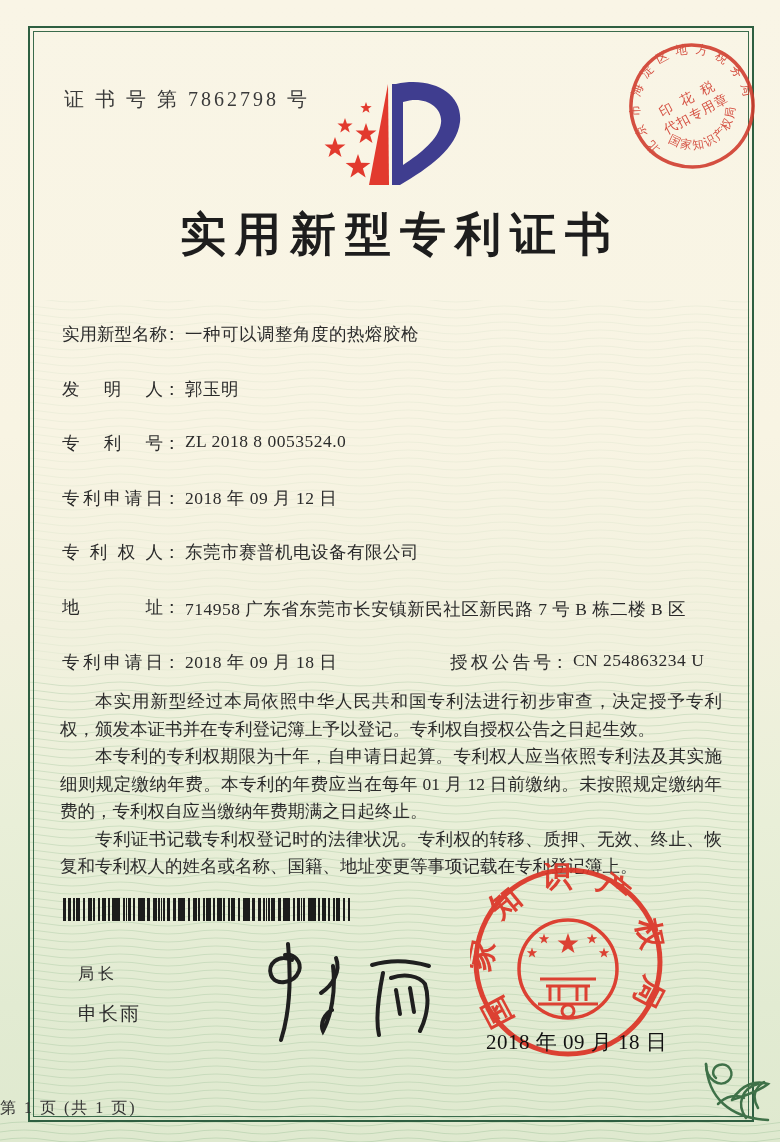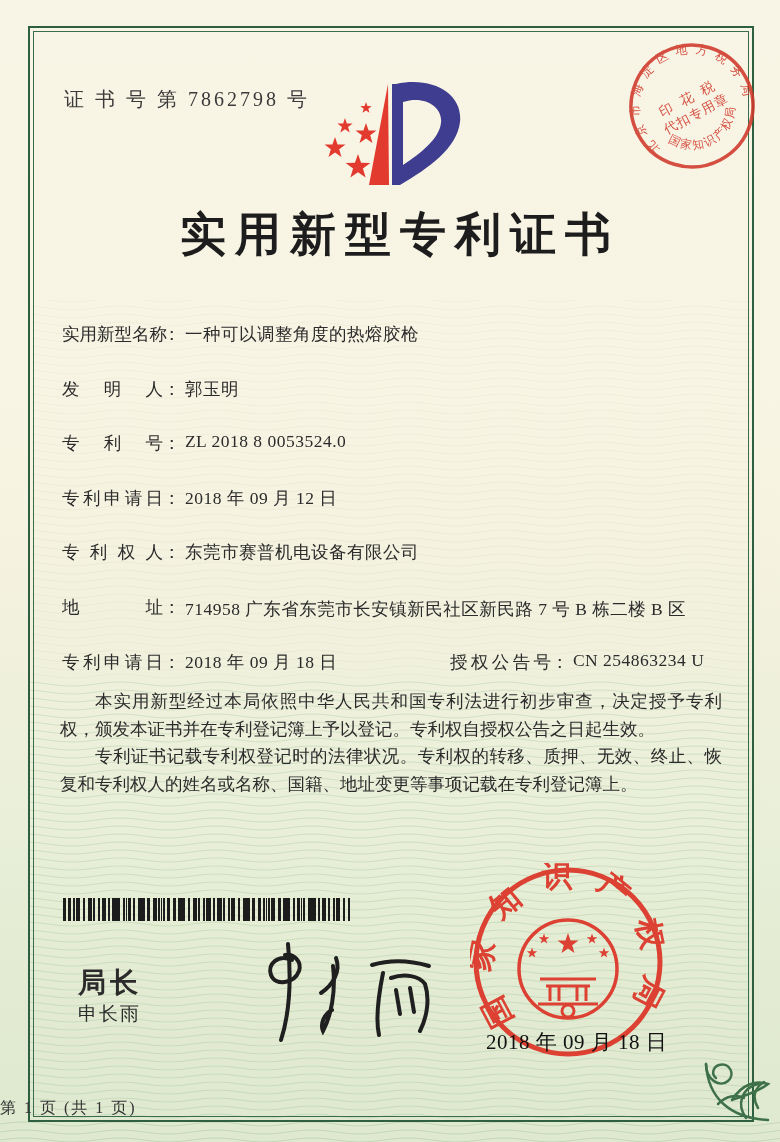--- a/index.html
+++ b/index.html
@@ -46,21 +46,21 @@
     font-size:17.5px;line-height:27.5px;text-align:justify;
   }
   .paras p{margin:0;text-indent:2em;}
   .barcode{
     position:absolute;left:63px;top:898px;width:287px;height:23px;z-index:3;
     background:
       repeating-linear-gradient(90deg,#1c1c1c 0 2px,transparent 2px 5px),
       repeating-linear-gradient(90deg,#1c1c1c 0 1px,transparent 1px 7px),
       repeating-linear-gradient(90deg,#1c1c1c 0 3px,transparent 3px 13px);
   }
-  .director-label{position:absolute;left:78px;top:964px;font-size:28px;letter-spacing:4px;z-index:3;font-weight:bold;}
+  .director-label{position:absolute;left:78px;top:964px;font-size:16px;letter-spacing:4px;z-index:3;}
   .director-name{position:absolute;left:78px;top:1001px;font-size:19px;letter-spacing:2px;z-index:3;}
   .signature{position:absolute;left:232px;top:938px;width:220px;height:108px;z-index:3;}
   .seal{position:absolute;left:470px;top:863px;width:196px;height:198px;z-index:3;opacity:0.93;}
   .seal-date{
     position:absolute;left:486px;top:1028px;z-index:4;
     font-size:21px;letter-spacing:0.5px;color:#111;
   }
   .ornament{position:absolute;left:688px;top:1038px;width:84px;height:86px;z-index:2;}
   .edge-deco-tr{position:absolute;right:0;top:0;width:46px;height:46px;z-index:0;}
   .footer{
@@ -157,20 +157,21 @@
       <span class="fvalue">2018 年 09 月 18 日</span>
       <span class="grant-no-group">
         <span class="flabel">授权公告号</span><span class="fcolon">：</span>
         <span class="fvalue">CN 254863234 U</span>
       </span>
     </div>
   </div>
 
   <div class="paras">
     <p>本实用新型经过本局依照中华人民共和国专利法进行初步审查，决定授予专利权，颁发本证书并在专利登记簿上予以登记。专利权自授权公告之日起生效。</p>
+    <p>本专利的专利权期限为十年，自申请日起算。专利权人应当依照专利法及其实施细则规定缴纳年费。本专利的年费应当在每年 01 月 12 日前缴纳。未按照规定缴纳年费的，专利权自应当缴纳年费期满之日起终止。</p>
     <p>专利证书记载专利权登记时的法律状况。专利权的转移、质押、无效、终止、恢复和专利权人的姓名或名称、国籍、地址变更等事项记载在专利登记簿上。</p>
   </div>
 
   <div class="barcode"></div>
 
   <div class="director-label">局长</div>
   <div class="director-name">申长雨</div>
 
   <svg class="signature" viewBox="0 0 220 108">
     <g fill="none" stroke="#1f1f1f" stroke-width="4" stroke-linecap="round">

